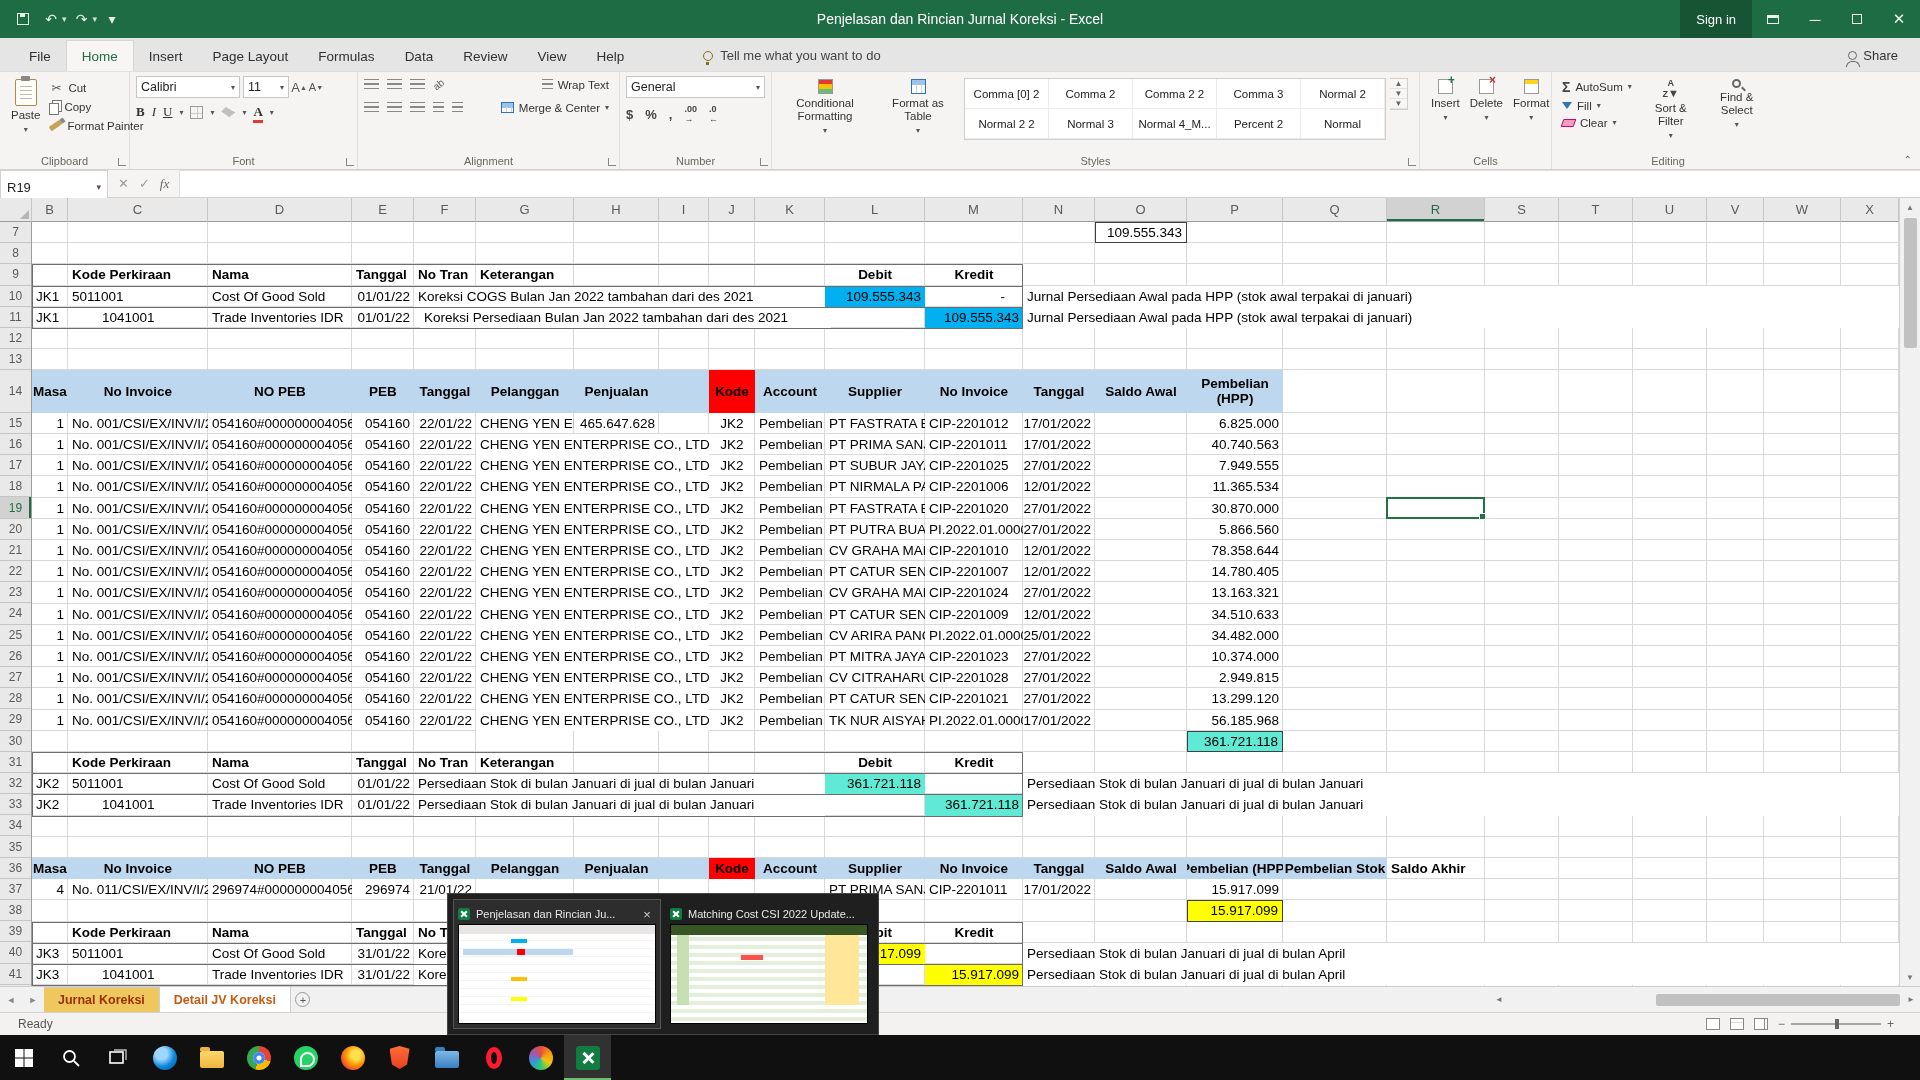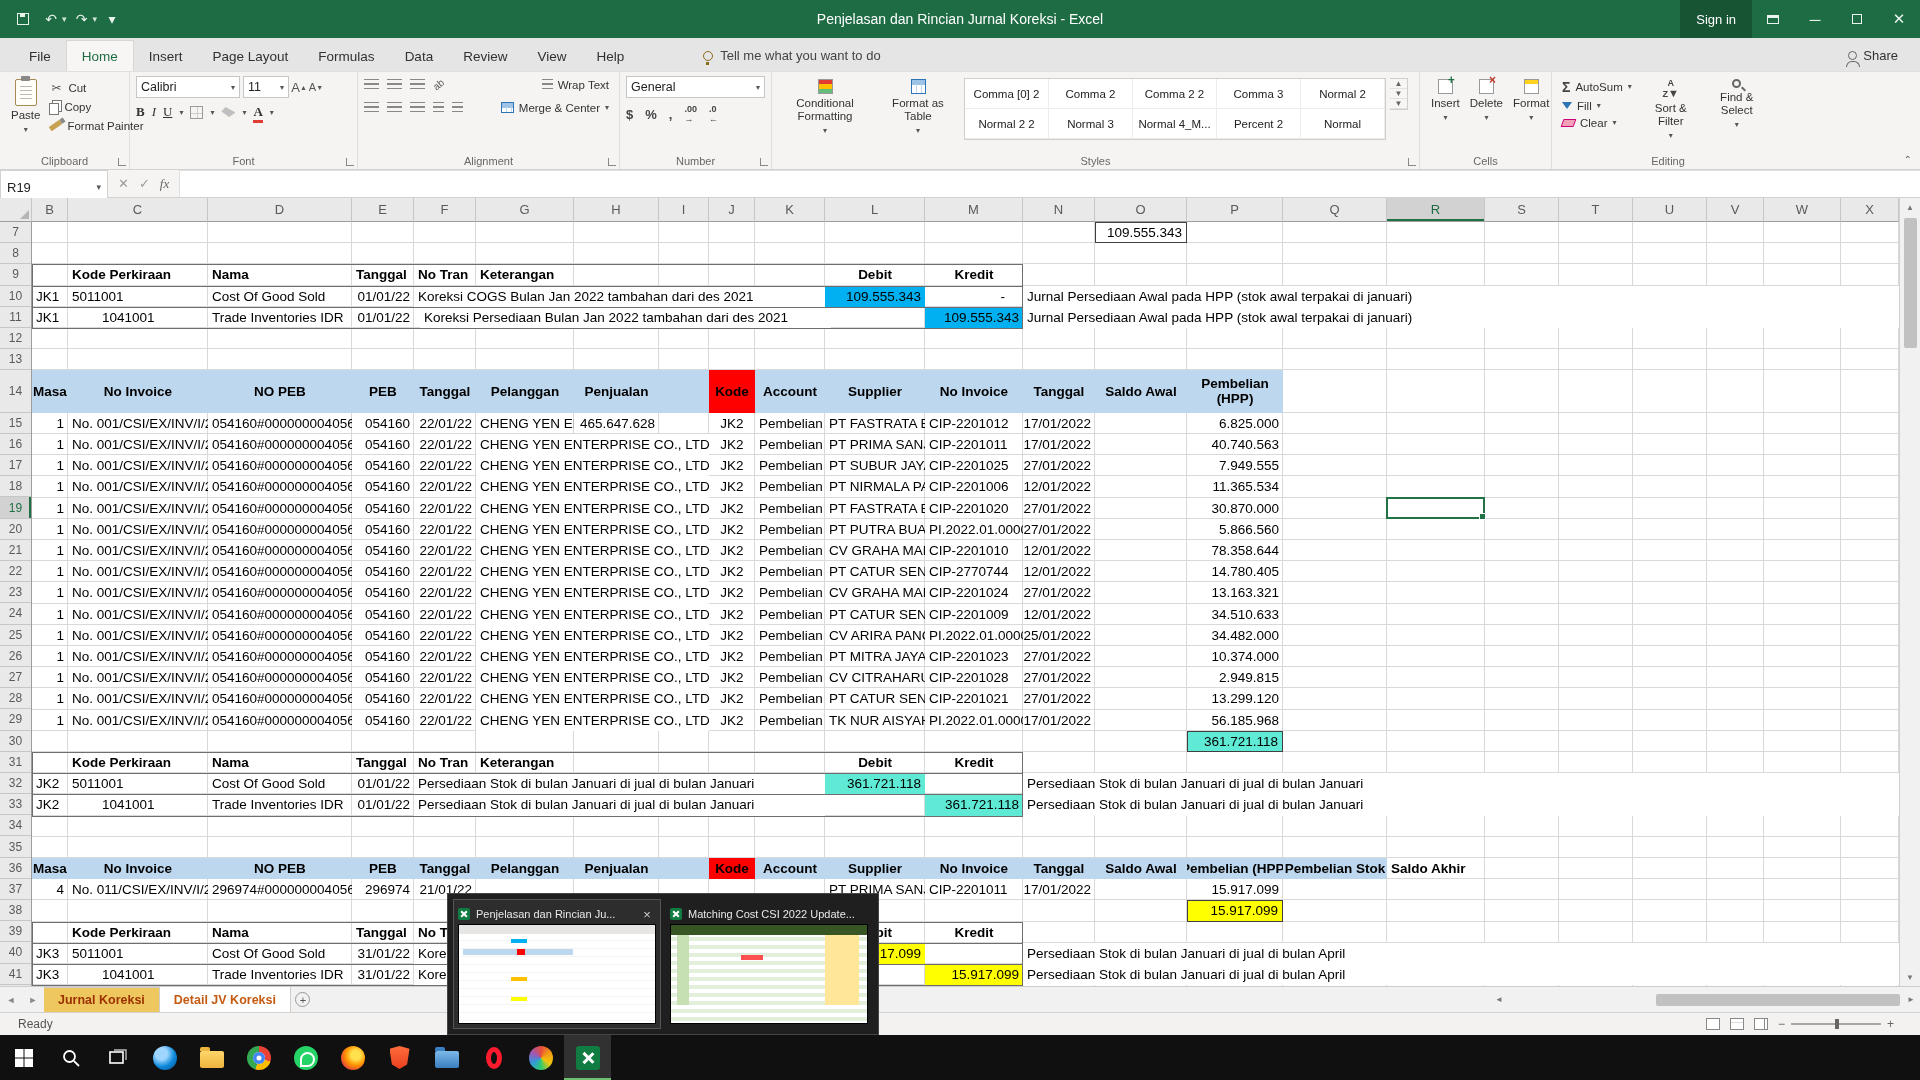--- a/index.html
+++ b/index.html
@@ -727,21 +727,21 @@
       <div class="cell r" style="left: 1155px; top: 318px; width: 96px; height: 21.2px;">78.358.644</div>
       <div class="cell r" style="left: 0px; top: 339.2px; width: 36px; height: 21.2px;">1</div>
       <div class="cell" style="left: 36px; top: 339.2px; width: 140px; height: 21.2px;">No. 001/CSI/EX/INV/I/2022</div>
       <div class="cell" style="left: 176px; top: 339.2px; width: 144px; height: 21.2px;">054160#00000000405620</div>
       <div class="cell r" style="left: 320px; top: 339.2px; width: 62px; height: 21.2px;">054160</div>
       <div class="cell r" style="left: 382px; top: 339.2px; width: 62px; height: 21.2px;">22/01/22</div>
       <div class="cell ov" style="left: 444px; top: 339.2px; width: 233px; height: 21.2px;">CHENG YEN ENTERPRISE CO., LTD</div>
       <div class="cell c" style="left: 677px; top: 339.2px; width: 46px; height: 21.2px;">JK2</div>
       <div class="cell" style="left: 723px; top: 339.2px; width: 70px; height: 21.2px;">Pembelian</div>
       <div class="cell" style="left: 793px; top: 339.2px; width: 100px; height: 21.2px;">PT CATUR SEN</div>
-      <div class="cell" style="left: 893px; top: 339.2px; width: 98px; height: 21.2px;">CIP-2770744</div>
+      <div class="cell" style="left: 893px; top: 339.2px; width: 98px; height: 21.2px;">CIP-2201007</div>
       <div class="cell r" style="left: 991px; top: 339.2px; width: 72px; height: 21.2px;">12/01/2022</div>
       <div class="cell r" style="left: 1155px; top: 339.2px; width: 96px; height: 21.2px;">14.780.405</div>
       <div class="cell r" style="left: 0px; top: 360.4px; width: 36px; height: 21.2px;">1</div>
       <div class="cell" style="left: 36px; top: 360.4px; width: 140px; height: 21.2px;">No. 001/CSI/EX/INV/I/2022</div>
       <div class="cell" style="left: 176px; top: 360.4px; width: 144px; height: 21.2px;">054160#00000000405620</div>
       <div class="cell r" style="left: 320px; top: 360.4px; width: 62px; height: 21.2px;">054160</div>
       <div class="cell r" style="left: 382px; top: 360.4px; width: 62px; height: 21.2px;">22/01/22</div>
       <div class="cell ov" style="left: 444px; top: 360.4px; width: 233px; height: 21.2px;">CHENG YEN ENTERPRISE CO., LTD</div>
       <div class="cell c" style="left: 677px; top: 360.4px; width: 46px; height: 21.2px;">JK2</div>
       <div class="cell" style="left: 723px; top: 360.4px; width: 70px; height: 21.2px;">Pembelian</div>

